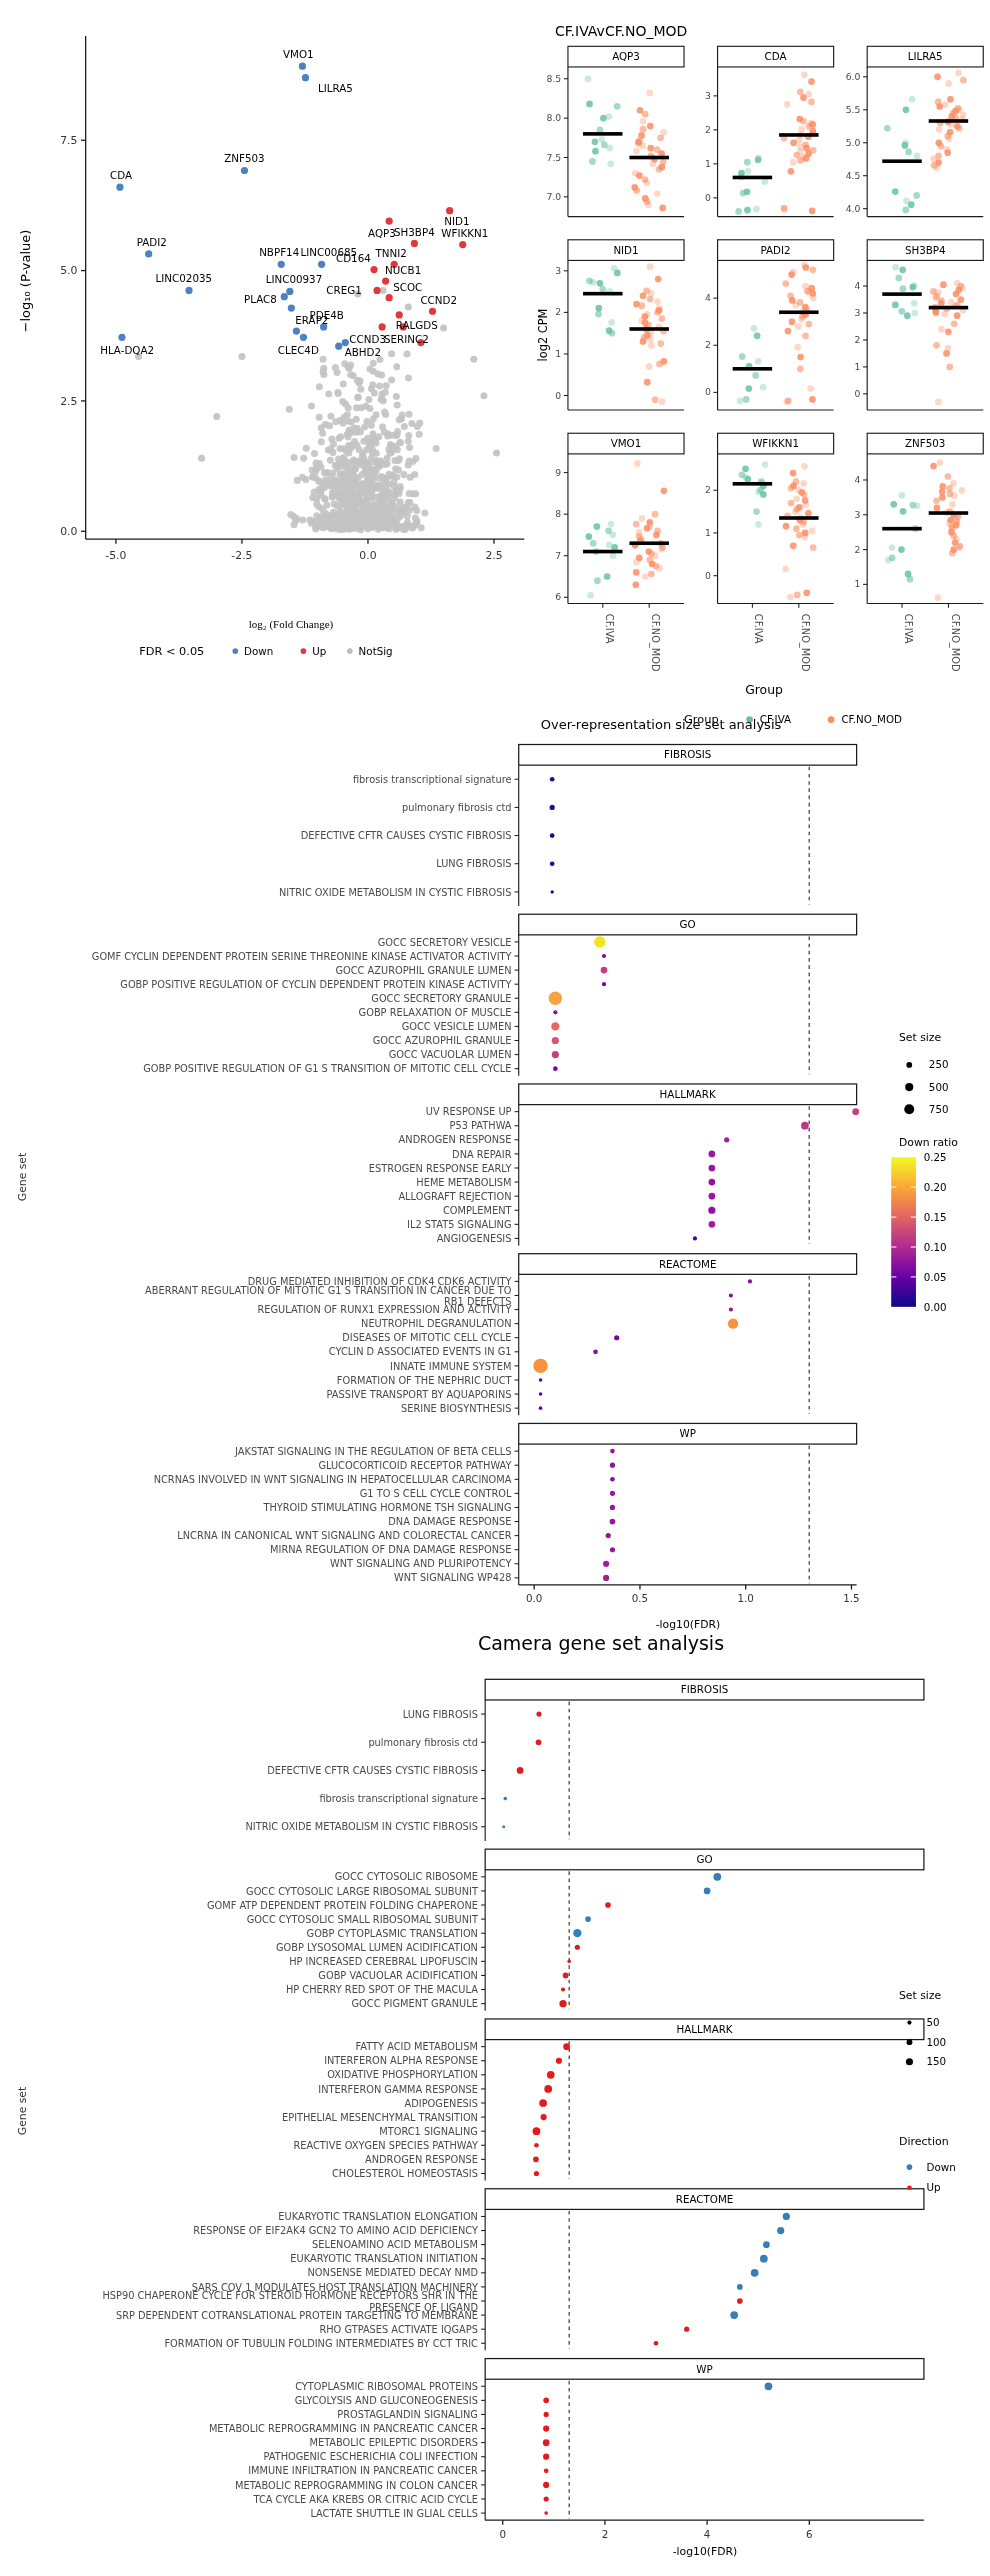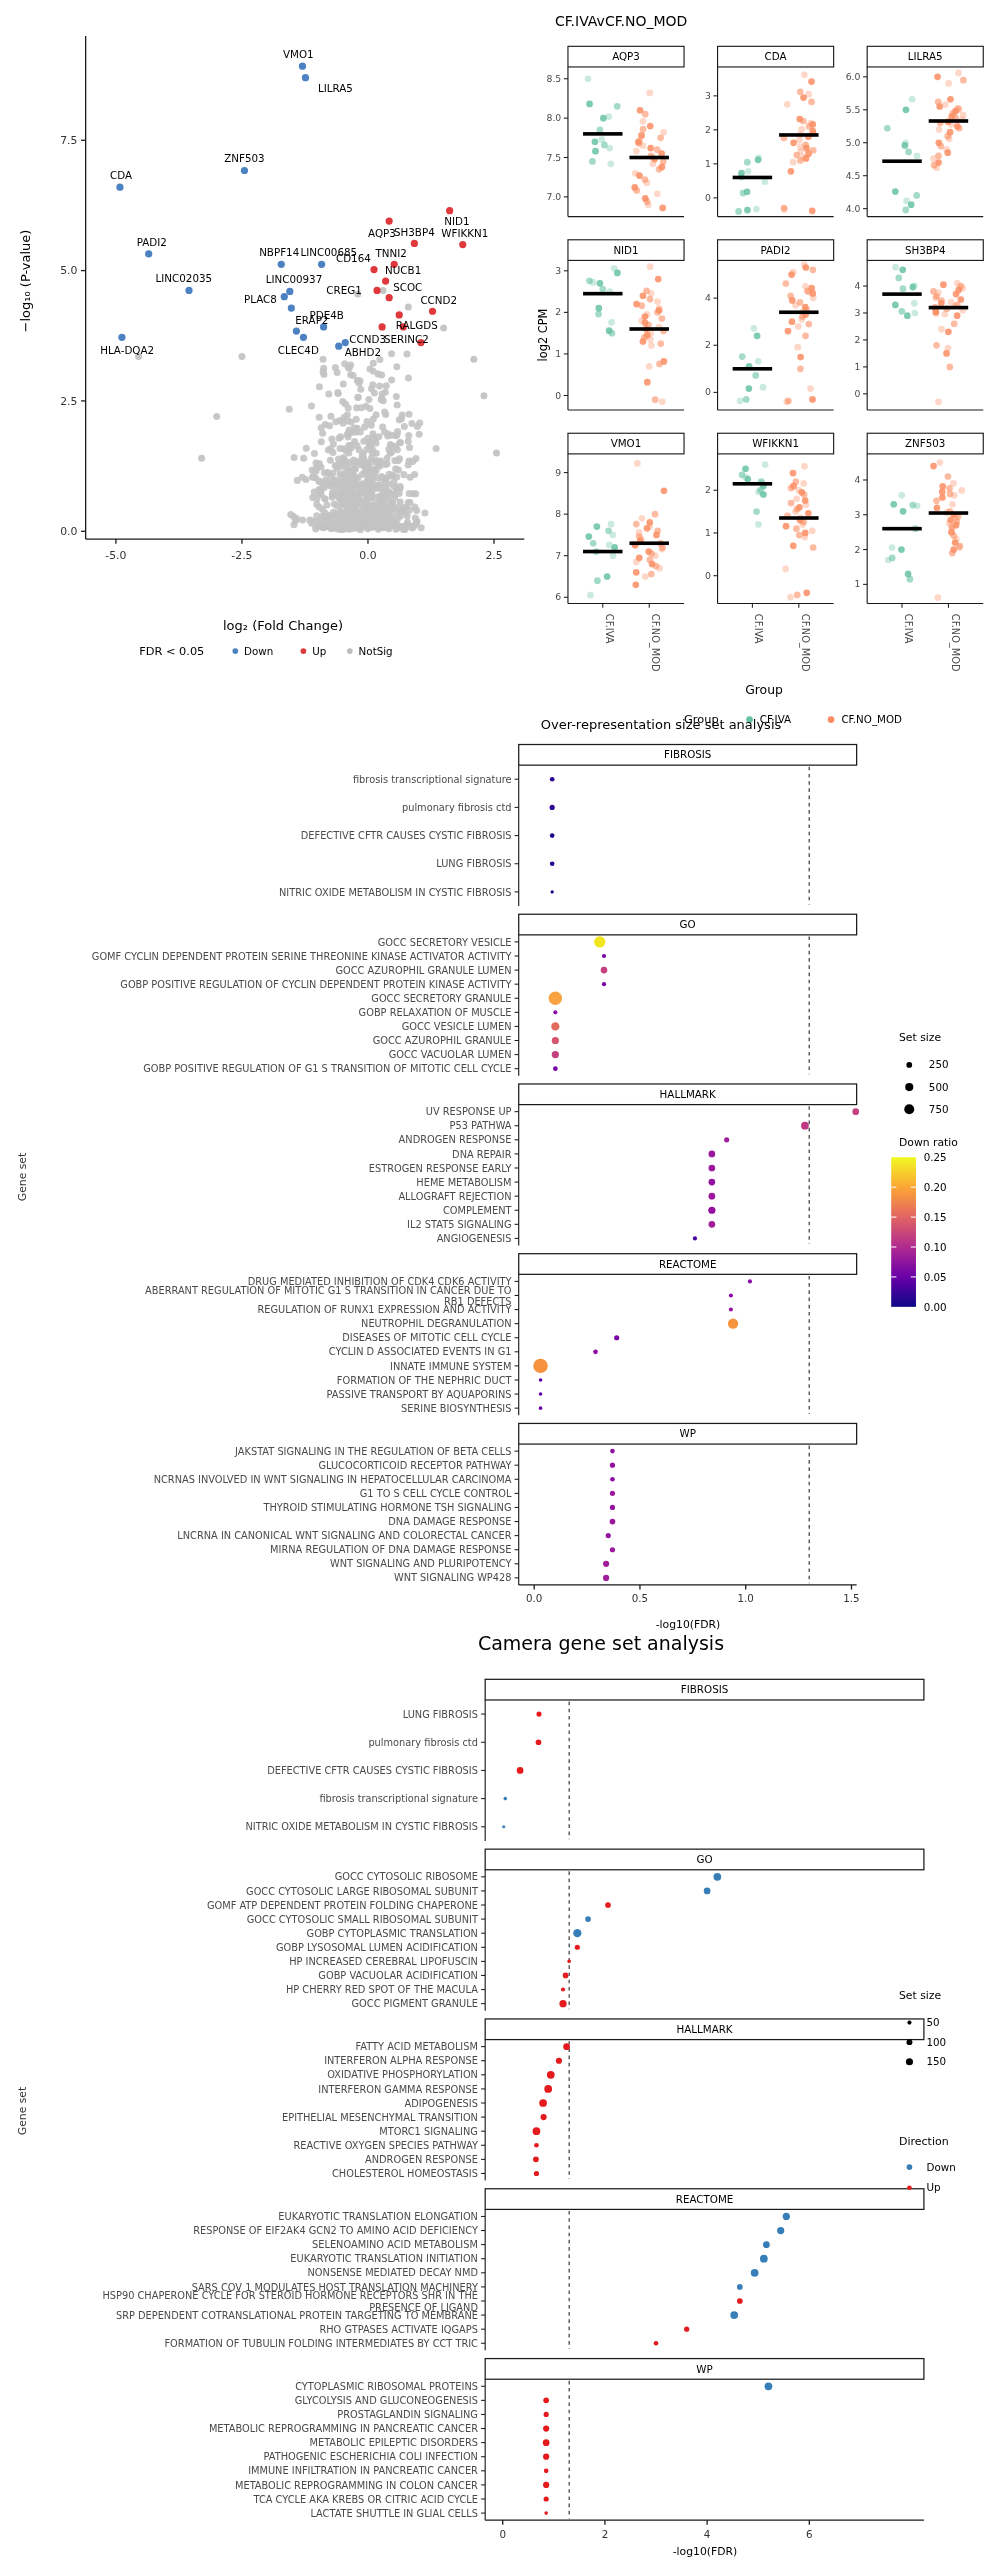--- a/index.html
+++ b/index.html
@@ -1776,23 +1776,23 @@
       <text x="1795" y="815" font-size="20" fill="#000">100</text>
       <circle cx="1762" cy="846" r="6.9" fill="#000"></circle>
       <text x="1795" y="853" font-size="20" fill="#000">150</text>
       <circle cx="1762" cy="1050" r="5.5" fill="#377EB8"></circle>
       <text x="1795" y="1057" font-size="20" fill="#000">Down</text>
       <circle cx="1762" cy="1090" r="4.5" fill="#E41A1C"></circle>
       <text x="1795" y="1097" font-size="20" fill="#000">Up</text>
     </svg>
 
   <div class="ht rot" style="left:25px;top:281px;font-size:13px;">−log₁₀ (P-value)</div>
-  <div class="ht ctr" style="left:25px;top:618px;width:516px;font-size:13px;">log₂ (Fold Change)</div>
+  <div class="ht ctr" style="left:33px;top:618px;width:516px;font-size:11px;font-family:Liberation Serif, serif;">log₂ (Fold Change)</div>
 
-  <div class="ht" style="left:555px;top:13px;font-size:14px;">CF.IVAvCF.NO_MOD</div>
+  <div class="ht" style="left:555px;top:23px;font-size:14px;">CF.IVAvCF.NO_MOD</div>
   <div class="ht rot" style="left:543px;top:335px;font-size:11.4px;">log2 CPM</div>
   <div class="ht ctr" style="left:537px;top:682px;width:454px;font-size:12.4px;">Group</div>
 
   <div class="ht ctr" style="left:341px;top:717px;width:640px;font-size:13px;">Over-representation size set analysis</div>
   <div class="ht rot" style="left:21.7px;top:1177px;font-size:10.8px;color:#333;">Gene set</div>
   <div class="ht ctr" style="left:533px;top:1618px;width:310px;font-size:10.8px;">-log10(FDR)</div>
   <div class="ht" style="left:899px;top:1031px;font-size:10.8px;">Set size</div>
   <div class="ht" style="left:899px;top:1136px;font-size:10.8px;">Down ratio</div>
 
   <div class="ht ctr" style="left:338px;top:1632px;width:526px;font-size:19px;">Camera gene set analysis</div>

